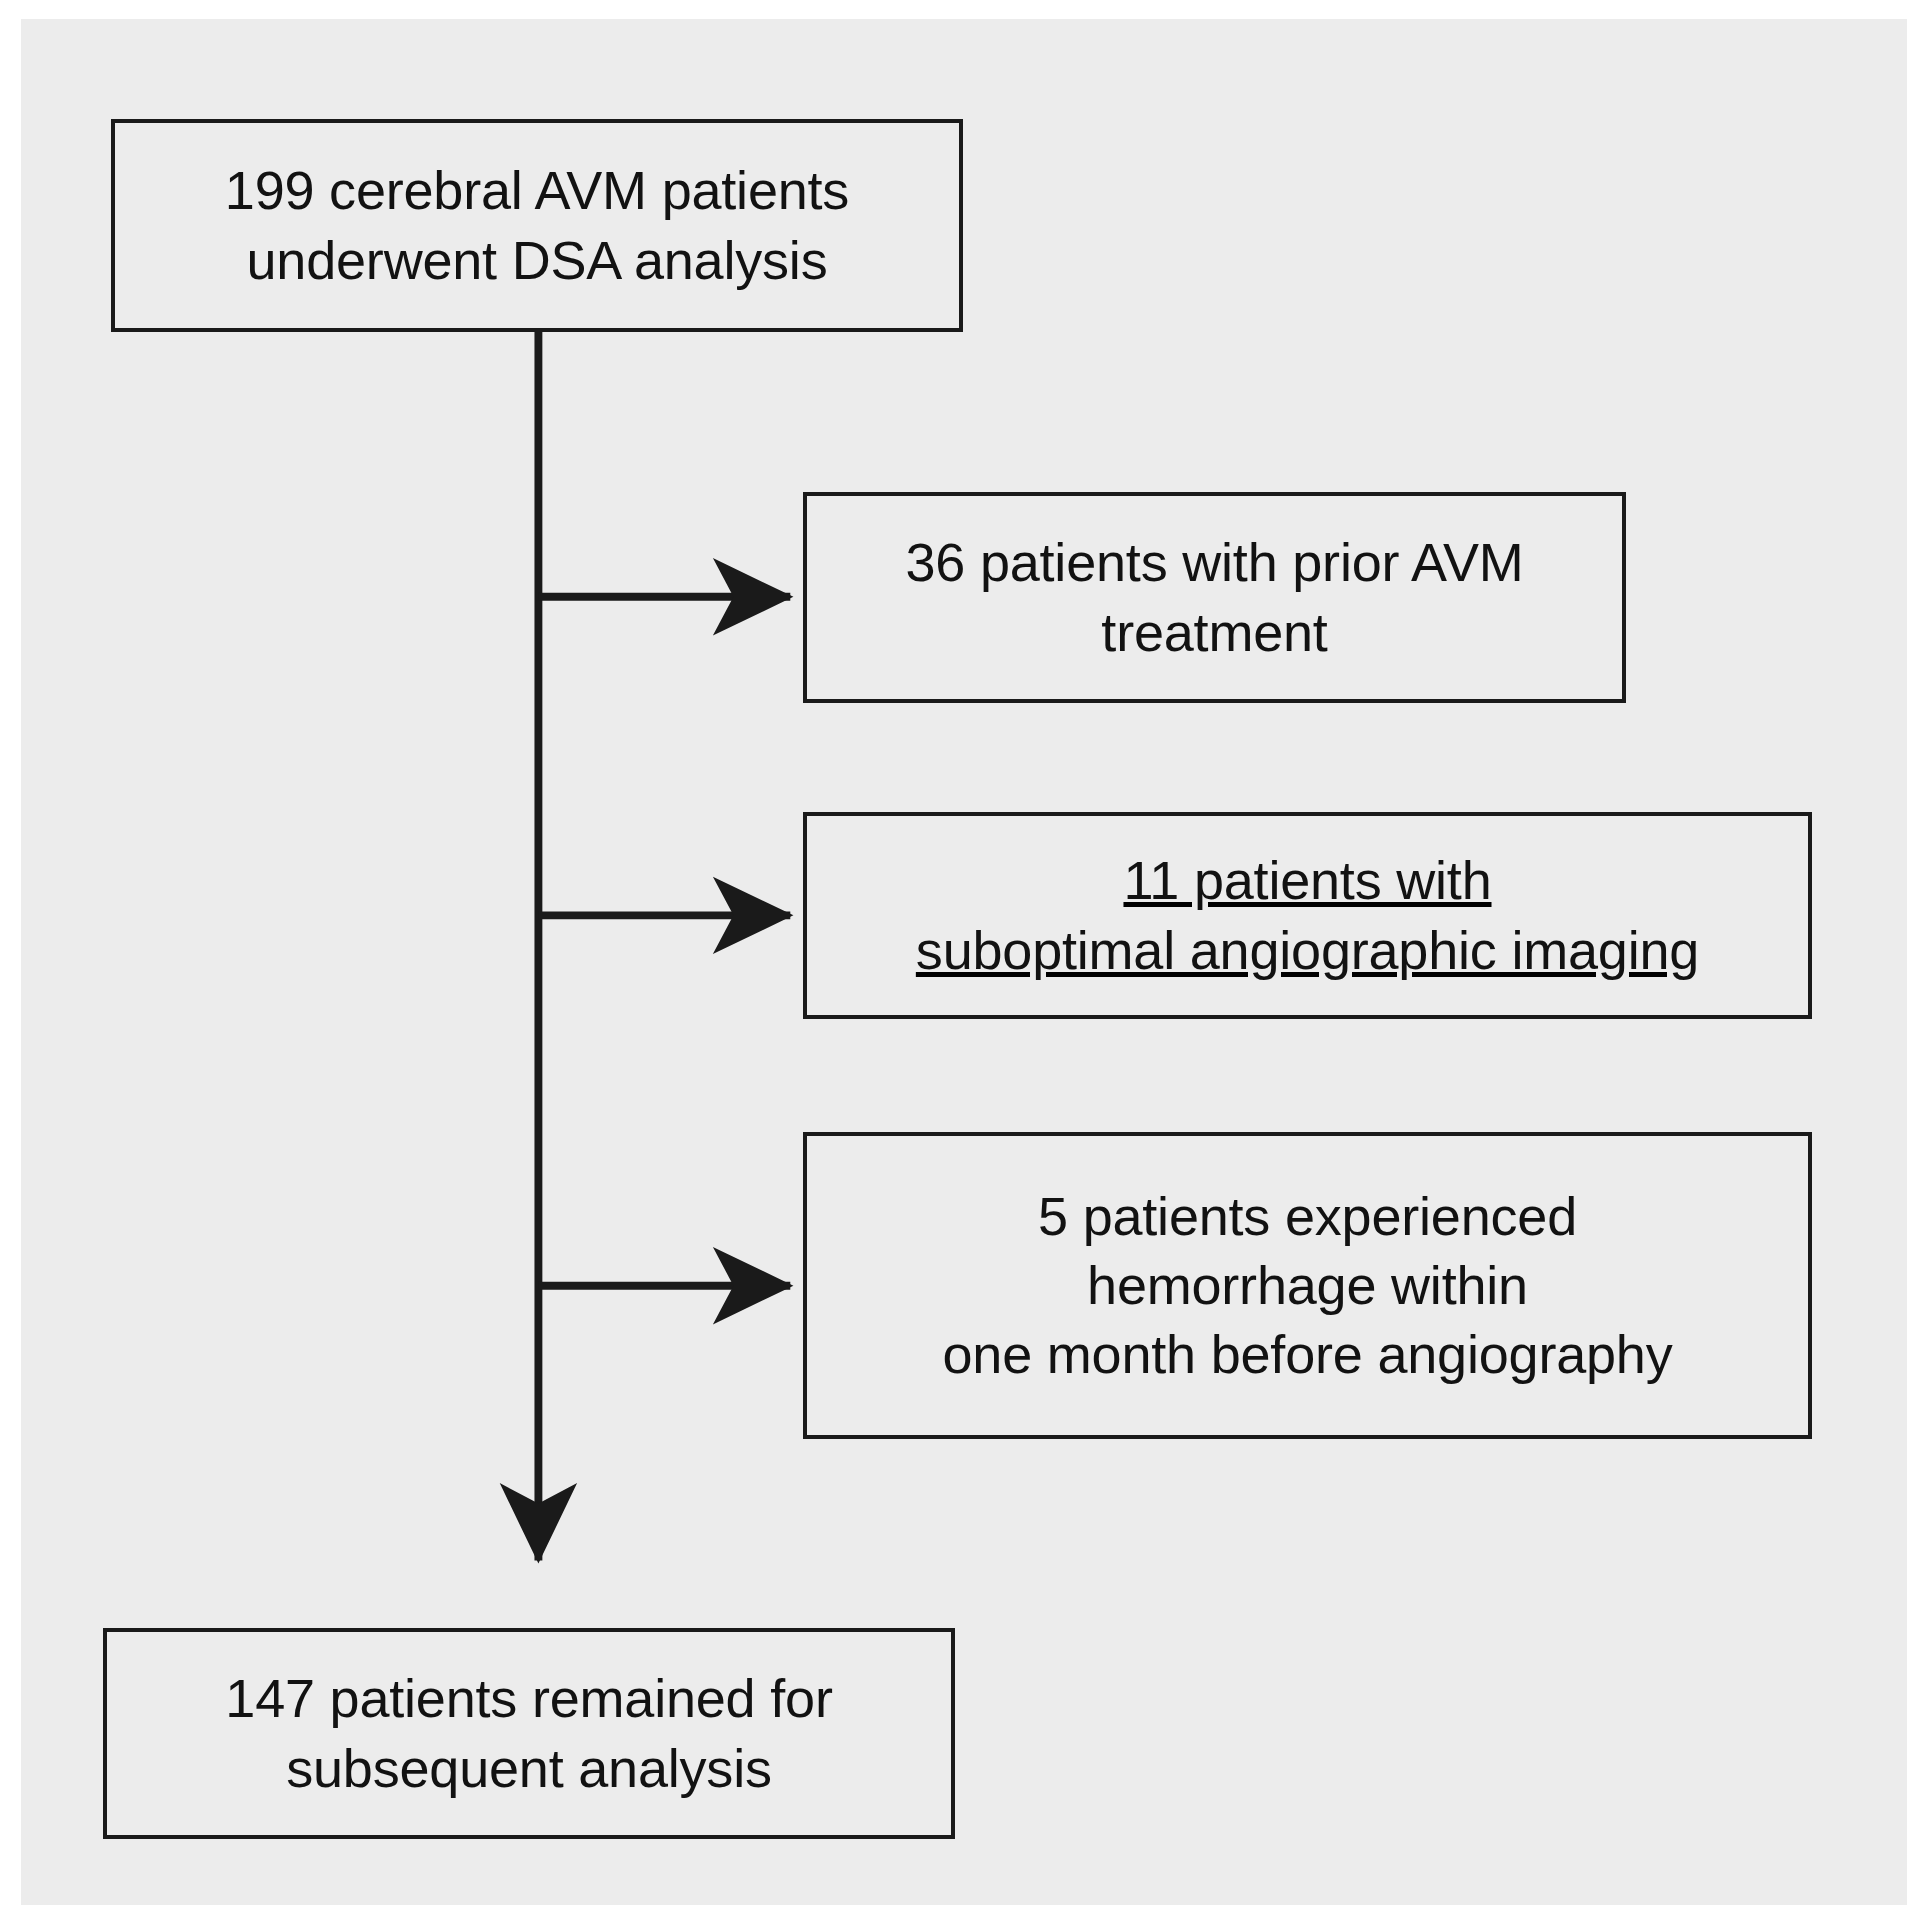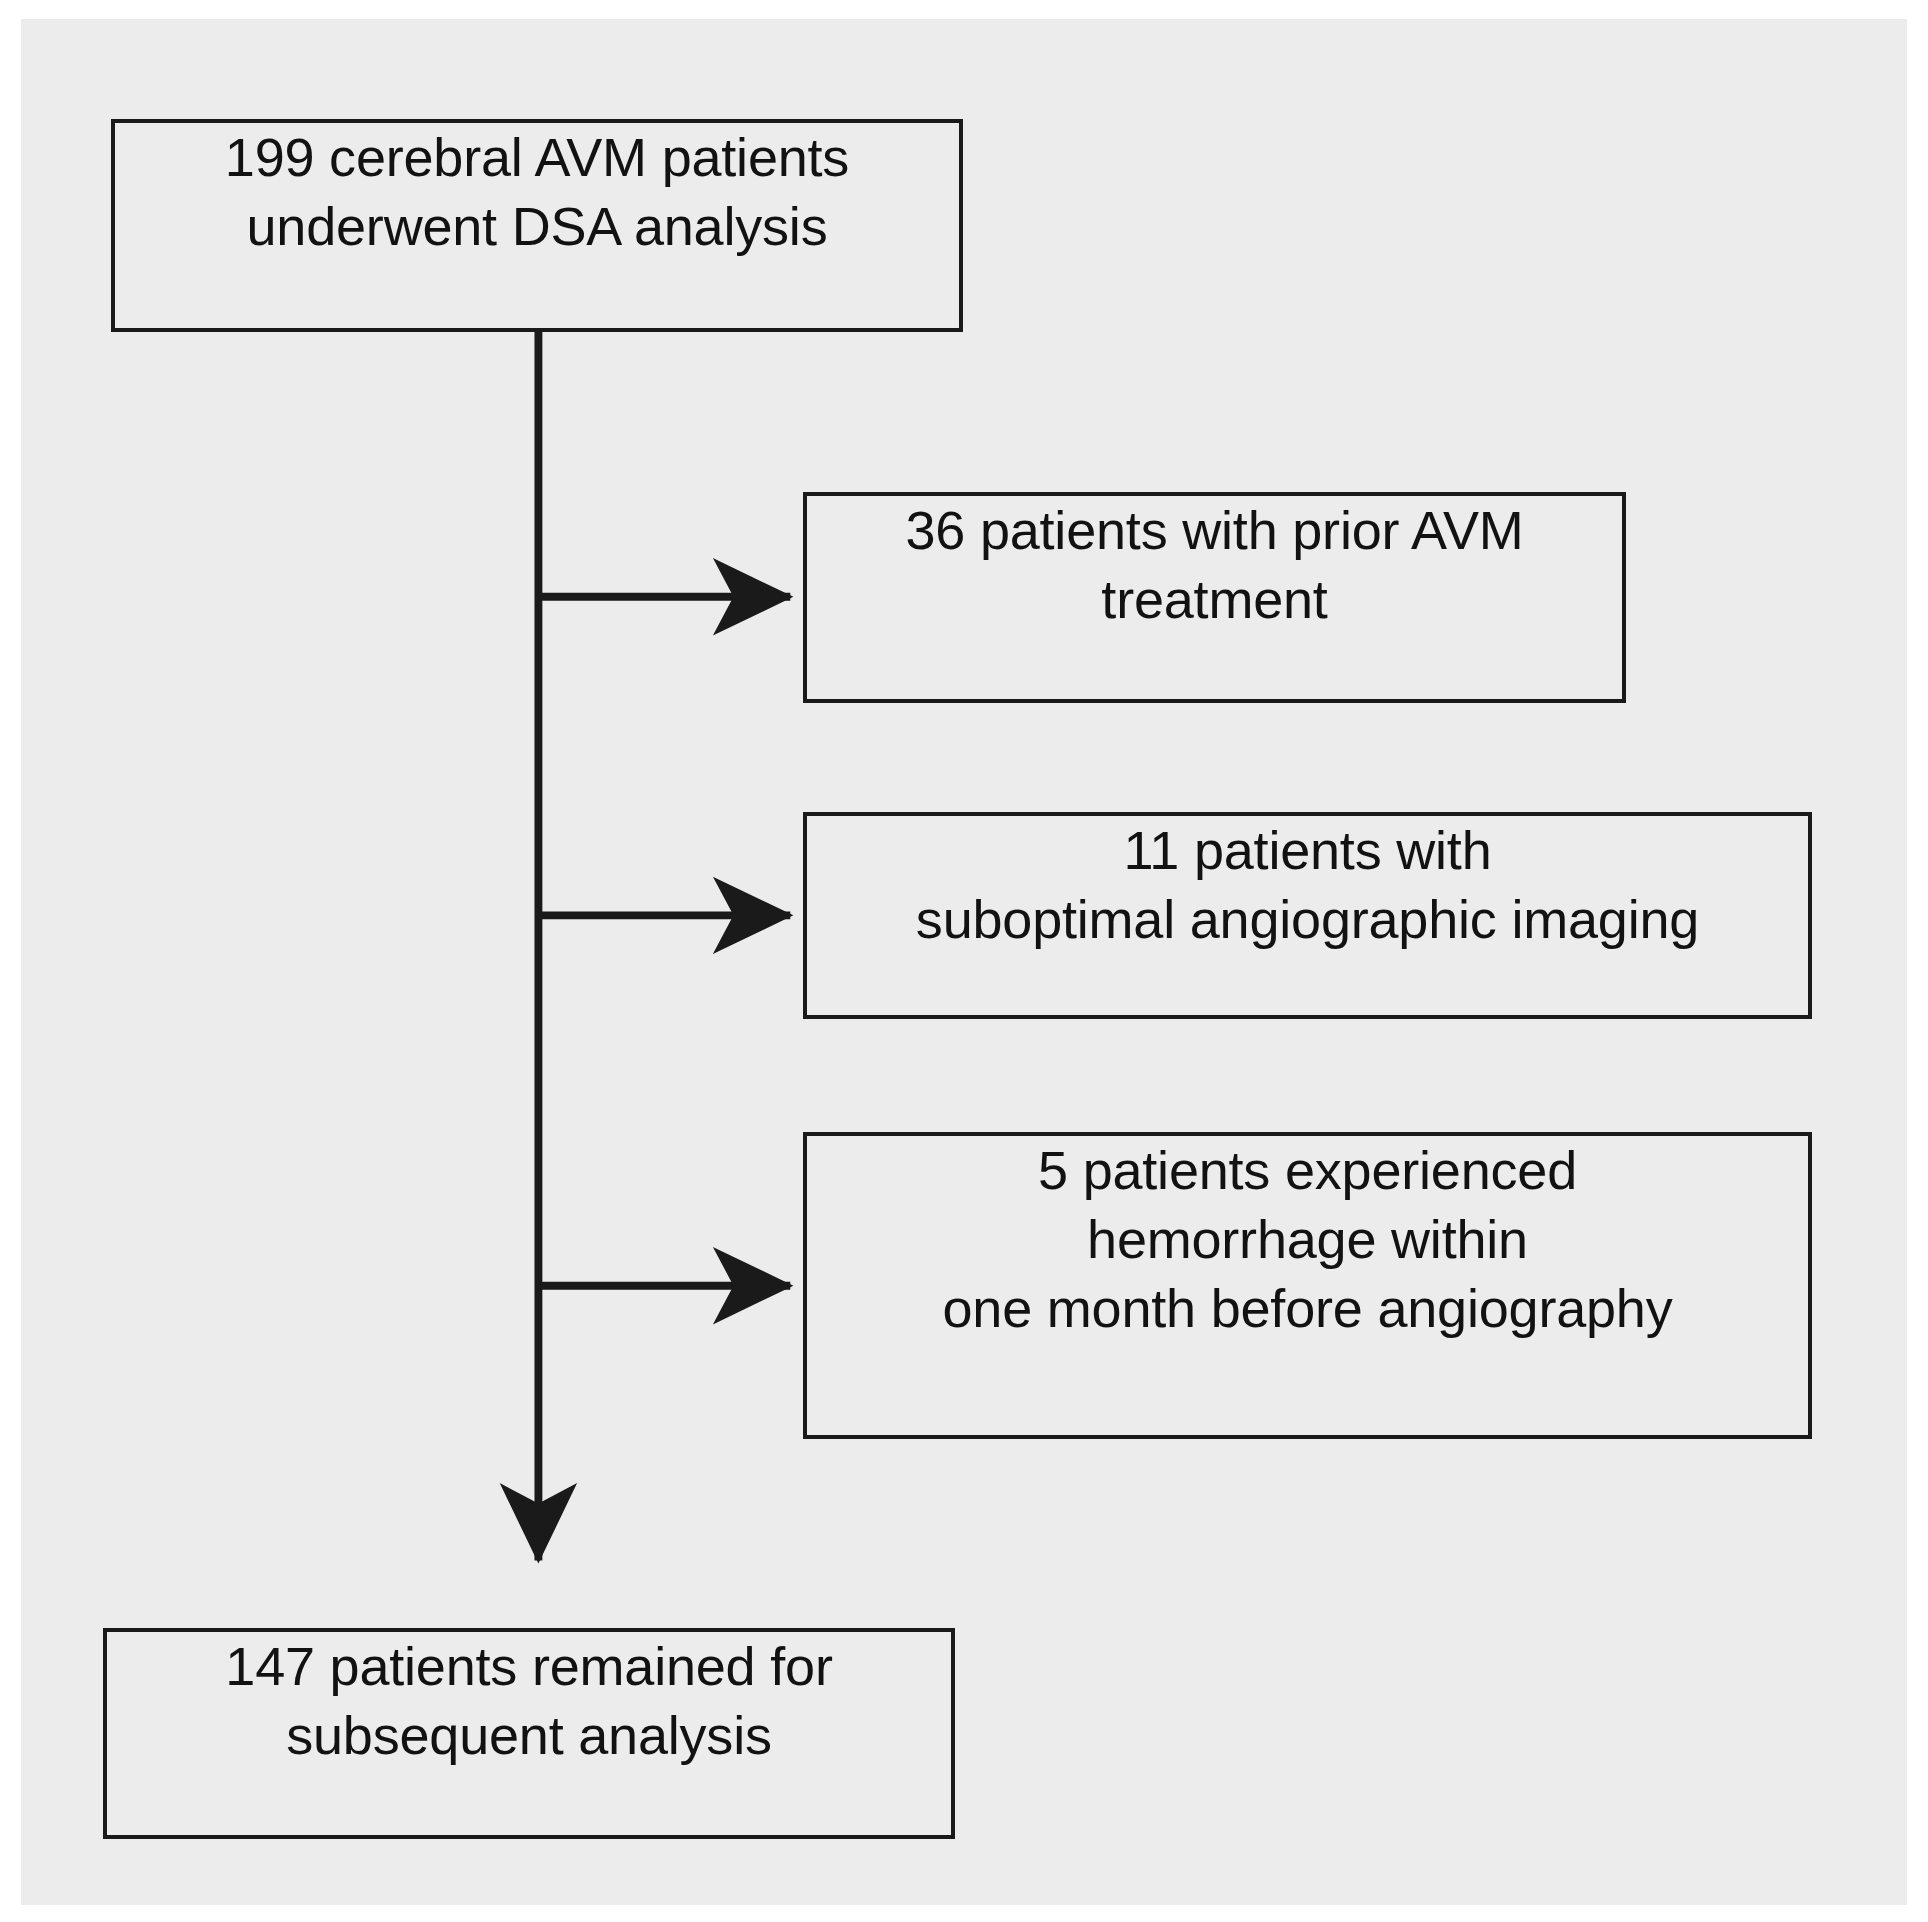--- a/index.html
+++ b/index.html
@@ -31,34 +31,35 @@
     width: 1929px;
     height: 1922px;
     pointer-events: none;
   }
   .node-box {
     position: absolute;
     box-sizing: border-box;
     border: 4.4px solid #1a1a1a;
     background: #ececec;
     display: flex;
+    align-items: center;
     justify-content: center;
     text-align: center;
   }
   .node-text {
     font-size: 54px;
     line-height: 1.28;
     color: #121212;
     letter-spacing: -0.2px;
     white-space: pre-line;
     padding: 0 16px;
   }
   #node-enrolled  { left: 111px;  top: 119px;  width: 852px;  height: 213px; }
   #node-excl-1    { left: 803px;  top: 492px;  width: 823px; height: 211px; }
-  #node-excl-2    { left: 803px;  top: 812px;  width: 1009px; height: 207px; }
+  #node-excl-2    { left: 803px;  top: 812px;  width: 1009px; height: 207px; text-decoration: underline; }
   #node-excl-3    { left: 803px;  top: 1132px; width: 1009px; height: 307px; }
   #node-final     { left: 103px;  top: 1628px; width: 852px;  height: 211px; }
 </style>
 </head>
 <body>
 
 <div id="canvas">
 
   <div id="plot-area"></div>
 

